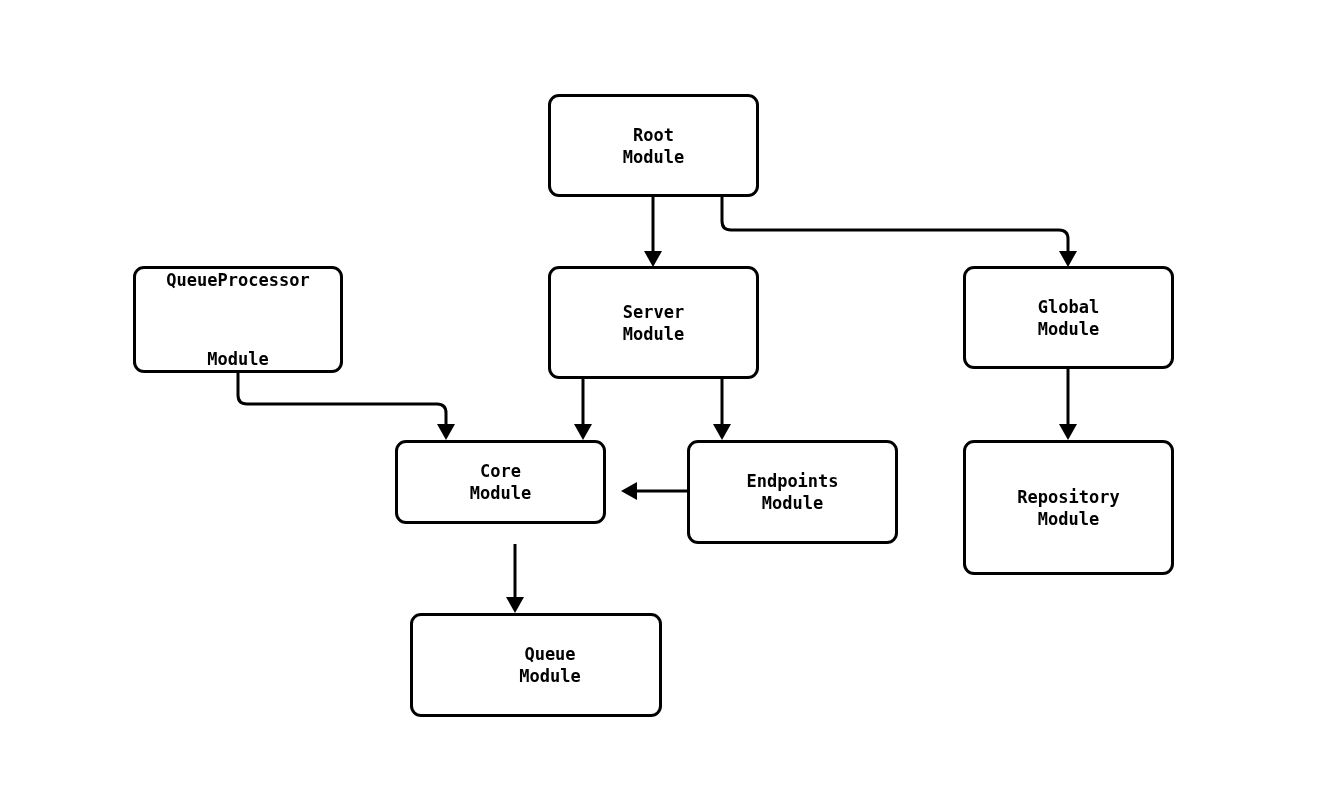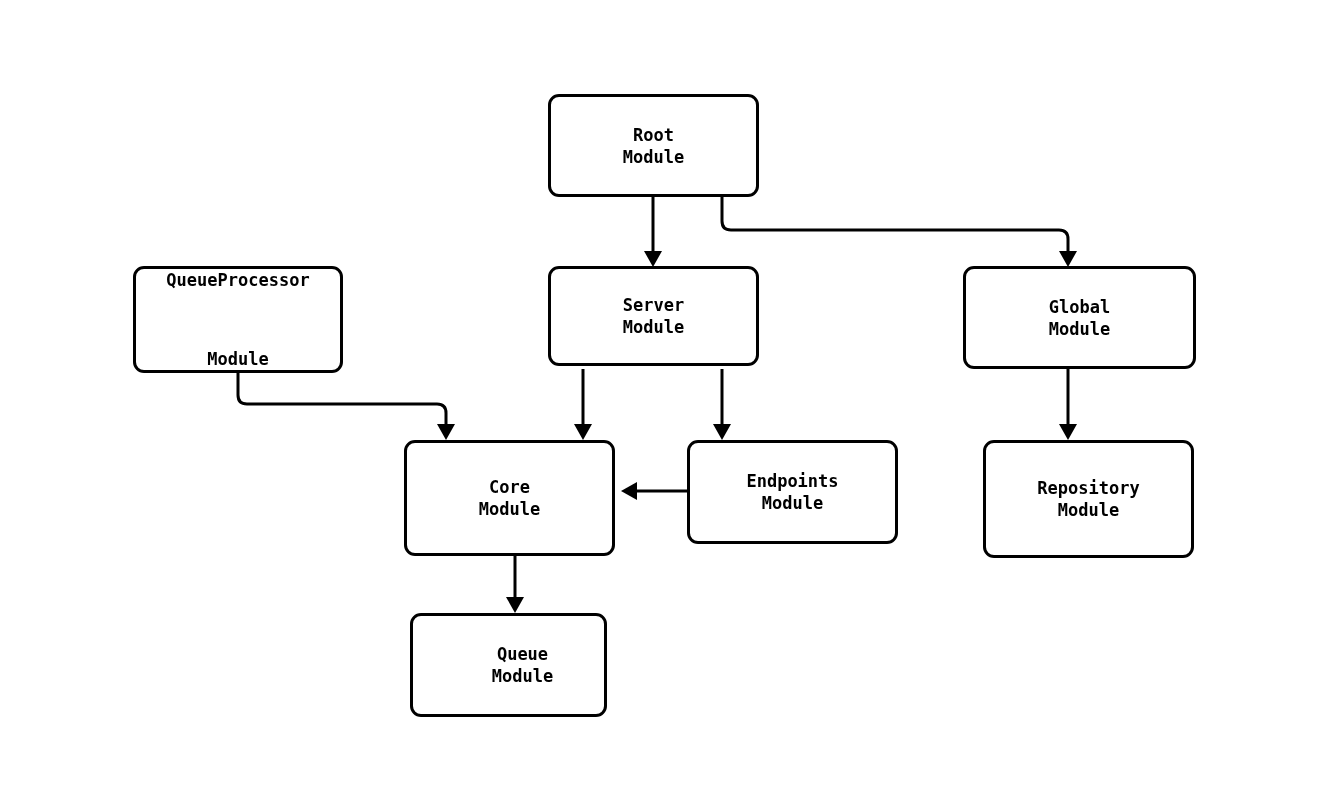--- a/index.html
+++ b/index.html
@@ -73,43 +73,43 @@
   <div class="node" style="left: 548px; top: 94px; width: 211px; height: 103px;">
     <span class="node-line">Root</span>
     <span class="node-line">Module</span>
   </div>
 
   <div class="node" style="left: 133px; top: 266px; width: 210px; height: 107px; justify-content: space-between;">
     <span class="node-line">QueueProcessor</span>
     <span class="node-line">Module</span>
   </div>
 
-  <div class="node" style="left: 548px; top: 266px; width: 211px; height: 100px;">
+  <div class="node" style="left: 548px; top: 266px; width: 211px; height: 113px;">
     <span class="node-line">Server</span>
     <span class="node-line">Module</span>
   </div>
 
-  <div class="node" style="left: 963px; top: 266px; width: 233px; height: 103px;">
+  <div class="node" style="left: 963px; top: 266px; width: 211px; height: 103px;">
     <span class="node-line">Global</span>
     <span class="node-line">Module</span>
   </div>
 
-  <div class="node" style="left: 404px; top: 440px; width: 211px; height: 116px;">
+  <div class="node" style="left: 395px; top: 440px; width: 211px; height: 84px;">
     <span class="node-line">Core</span>
     <span class="node-line">Module</span>
   </div>
 
   <div class="node" style="left: 687px; top: 440px; width: 211px; height: 104px; justify-content: center;">
     <span class="node-line">Endpoints</span>
     <span class="node-line">Module</span>
   </div>
 
-  <div class="node" style="left: 963px; top: 440px; width: 211px; height: 118px; margin-left: 20px;">
+  <div class="node" style="left: 963px; top: 440px; width: 211px; height: 135px;">
     <span class="node-line">Repository</span>
     <span class="node-line">Module</span>
   </div>
 
-  <div class="node" style="left: 410px; top: 613px; width: 197px; height: 104px; padding-left: 28px;">
+  <div class="node" style="left: 410px; top: 613px; width: 252px; height: 104px; padding-left: 28px;">
     <span class="node-line">Queue</span>
     <span class="node-line">Module</span>
   </div>
 
 </div>
 
 </body></html>

